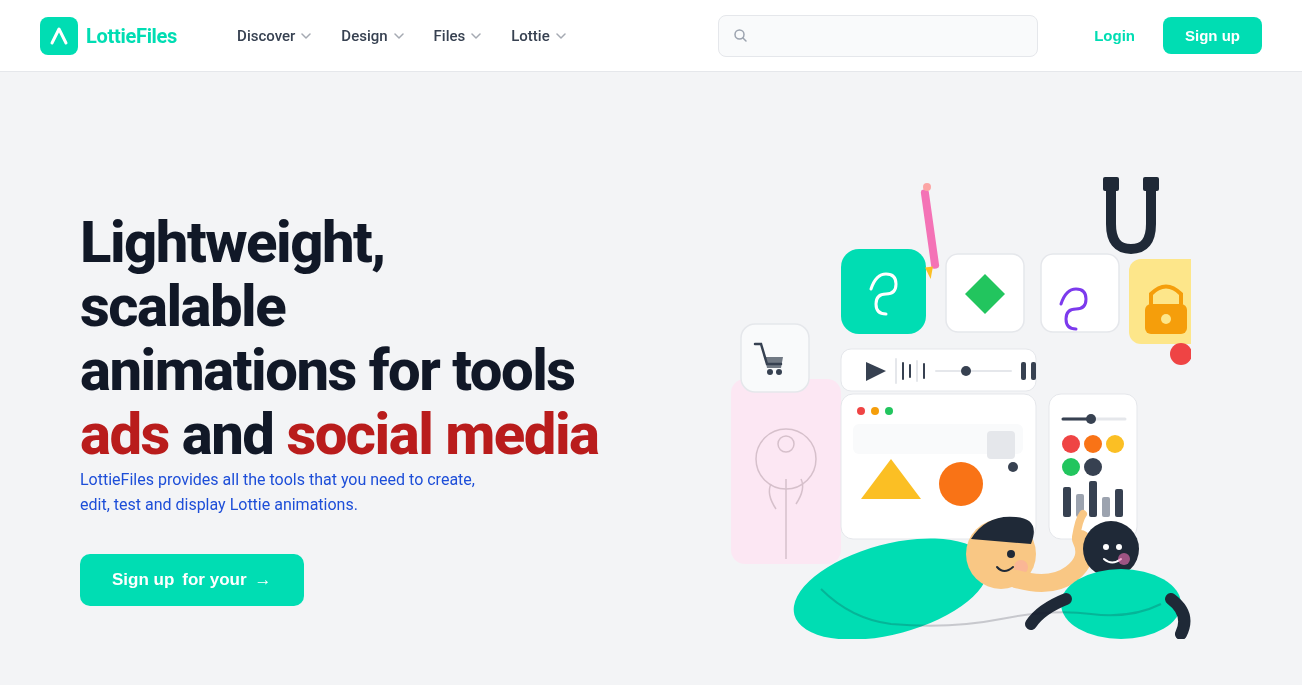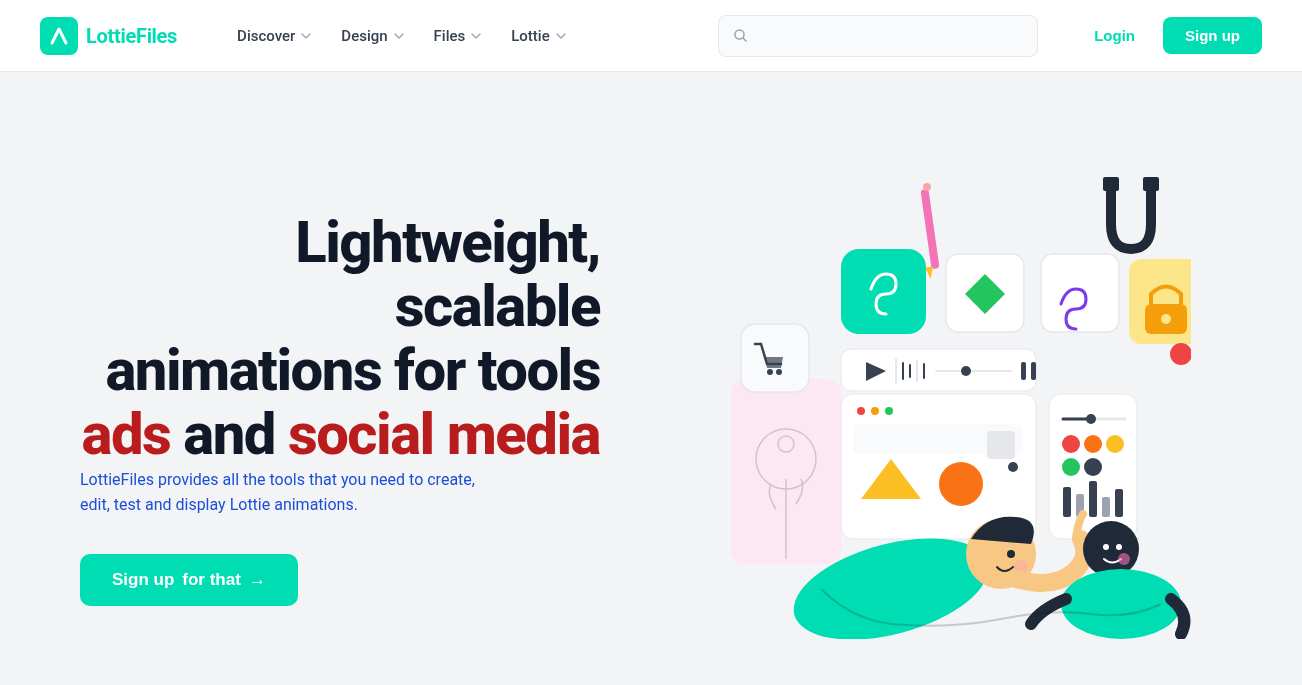--- a/index.html
+++ b/index.html
@@ -159,21 +159,20 @@
       padding-right: 40px;
     }
 
     .hero-title {
       font-size: 58px;
       font-weight: 800;
       line-height: 1.1;
       color: #111827;
       margin-bottom: 0;
       letter-spacing: -1.5px;
-      text-align: right;
     }
 
     .hero-title-accent {
       color: #b91c1c;
     }
 
     .hero-description {
       font-size: 16px;
       color: #1d4ed8;
       line-height: 1.6;
@@ -271,21 +270,21 @@
     <h1 class="hero-title">
       <span>Lightweight, scalable</span><br>
       <span>animations for tools</span><br>
       <span class="hero-title-accent">ads</span>
       <span> and </span>
       <span class="hero-title-accent">social media</span>
     </h1>
     <p class="hero-description">LottieFiles provides all the tools that you need to create, edit, test and display Lottie animations.</p>
     <button class="hero-cta">
       <strong>Sign up</strong>
-      <span> for that </span>
+      <span> for your </span>
       <span>→</span>
     </button>
   </div>
 
   <div class="hero-right">
 
     <svg width="520" height="480" viewBox="0 0 520 480" fill="none" xmlns="http://www.w3.org/2000/svg">
 
       <rect x="60" y="220" width="110" height="185" rx="14" fill="#fce7f3"></rect>
 

